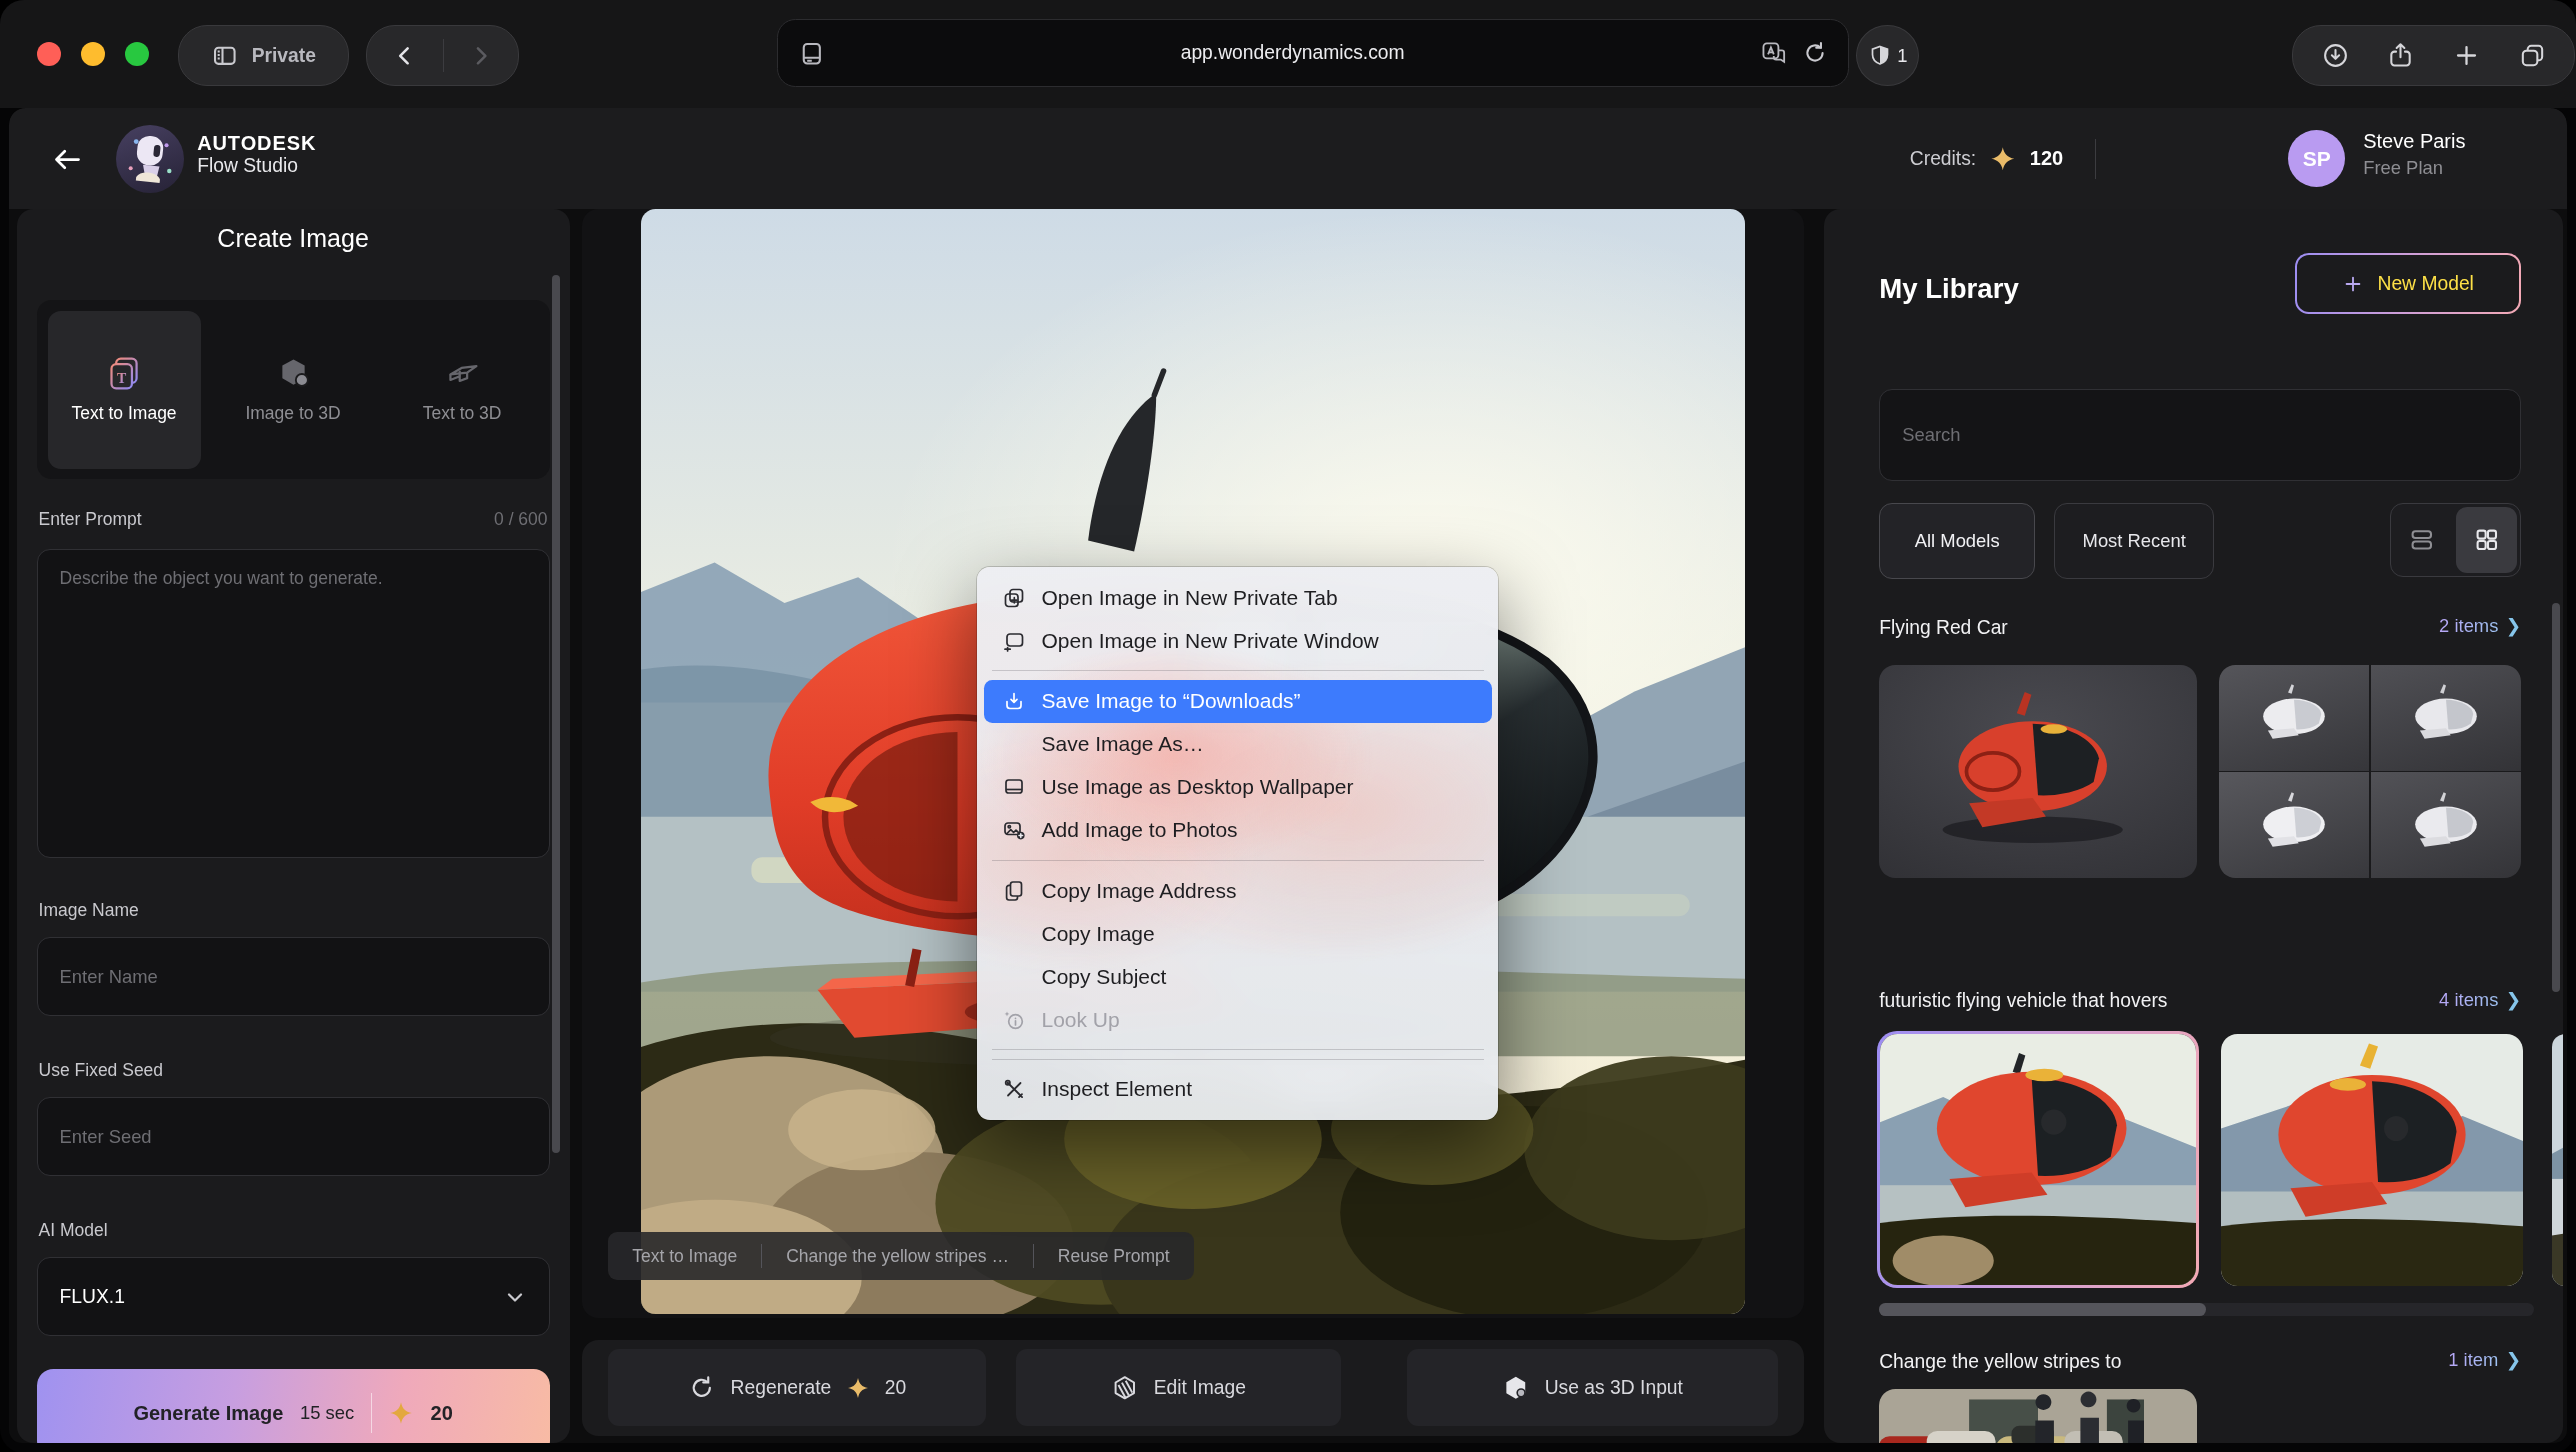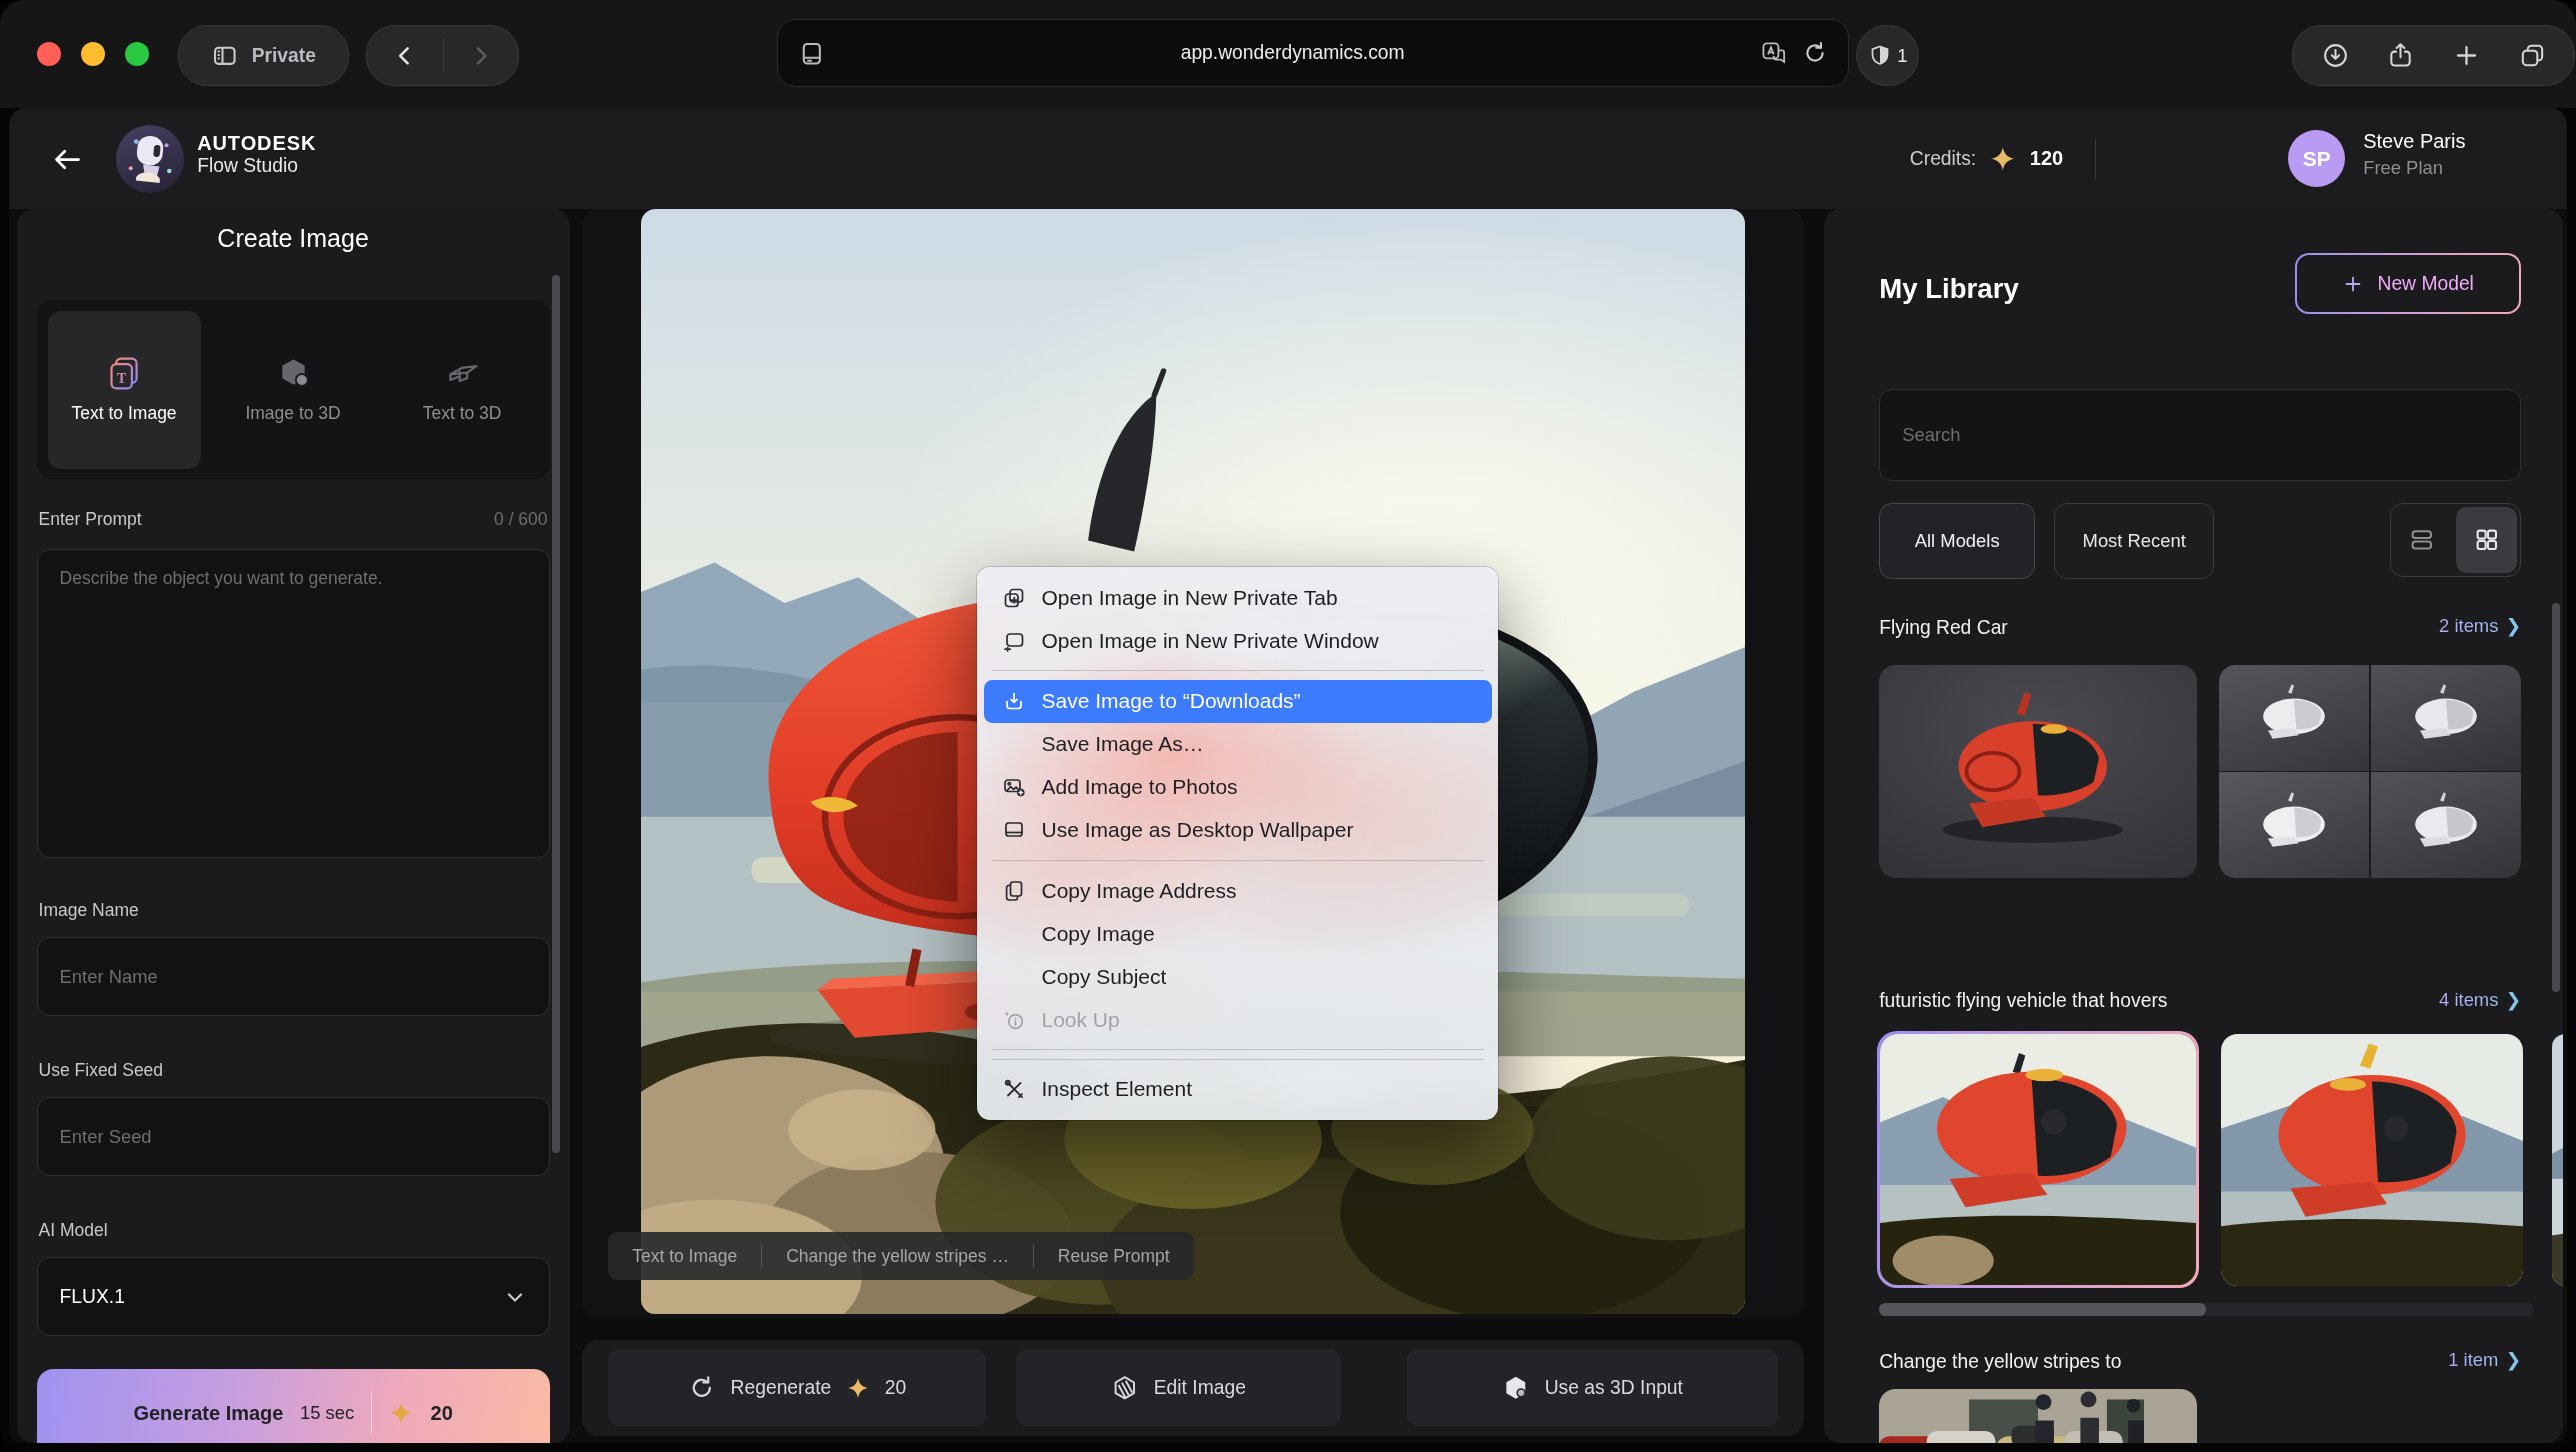--- a/index.html
+++ b/index.html
@@ -54,21 +54,21 @@
     backdrop-filter:blur(16.5px);}
   .mi{height:43px;display:flex;align-items:center;gap:13.8px;padding:0 14.7px 0 16.5px;margin:0 6.4px;border-radius:8.3px;color:#1e1e21;font-size:21px;}
   .mi .ic{width:27.6px;display:flex;justify-content:center;}
   .mi.hl{background:#3d7bfd;color:#fff;}
   .mi.dis{color:#a2a2a9;}
   .msep{height:0.9px;background:rgba(60,60,67,.22);margin:8.3px 14.7px;}
 
   
   .lib-title{color:#fff;font-size:27.6px;font-weight:700;}
   .gradwrap{background:linear-gradient(100deg,#9c8df2,#cf9fd8,#f3a9b4);border-radius:13.8px;padding:1.8px;}
-  .gradwrap .inner{background:#1b1b1d;border-radius:12px;width:100%;height:100%;display:flex;align-items:center;justify-content:center;gap:13px;color:#f0abfc;font-size:19.3px;box-sizing:border-box;}
+  .gradwrap .inner{background:#1b1b1d;border-radius:12px;width:100%;height:100%;display:flex;align-items:center;justify-content:center;gap:13px;color:#fde047;font-size:19.3px;box-sizing:border-box;}
   .fbtn{border-radius:13px;display:flex;align-items:center;justify-content:center;font-size:18.4px;}
   .grad-text{background:linear-gradient(90deg,#b7a6f6,#9fc2f2);-webkit-background-clip:text;background-clip:text;color:transparent;font-size:18.4px;}
   .chev{color:#86c5ea;font-size:18.4px;font-weight:700;}
   .sec-title{color:#f2f2f4;font-size:19.3px;}
   .thumb{border-radius:16.5px;overflow:hidden;}
   .scroll-v{background:#49494e;border-radius:4.6px;}
   .scroll-track{background:#26262a;border-radius:6.4px;}
   .scroll-thumb-h{background:#55555b;border-radius:6.4px;}
 </style>
 </head>
@@ -378,38 +378,38 @@
               </svg>
             </span>
           <span>Save Image to “Downloads”</span>
         </div>
         <div class="mi">
           <span class="ic"></span>
           <span>Save Image As…</span>
         </div>
         <div class="mi">
           <span class="ic">
+              <svg width="24" height="24" viewBox="0 0 24 24" fill="none" stroke="#2b2b30" stroke-width="1.7">
+                <rect x="4" y="5" width="16" height="13" rx="2.6"></rect>
+                <path d="M4 14.5h16"></path>
+              </svg>
+            </span>
+          <span>Use Image as Desktop Wallpaper</span>
+        </div>
+        <div class="mi">
+          <span class="ic">
               <svg width="24" height="24" viewBox="0 0 24 24" fill="none" stroke="#2b2b30" stroke-width="1.7" stroke-linecap="round" stroke-linejoin="round">
                 <rect x="3" y="5" width="15" height="11.5" rx="3"></rect>
                 <circle cx="7.3" cy="8.8" r="1.2"></circle>
                 <path d="M5 15.5l3.8-3.8 2.8 2.8 2.4-2.4 2.8 2.8"></path>
                 <circle cx="18.8" cy="17.6" r="3.8" fill="#2b2b30" stroke="none"></circle>
                 <path d="M17 17.6h3.6M18.8 15.8v3.6" stroke="#ececf0" stroke-width="1.5"></path>
               </svg>
             </span>
           <span>Add Image to Photos</span>
-        </div>
-        <div class="mi">
-          <span class="ic">
-              <svg width="24" height="24" viewBox="0 0 24 24" fill="none" stroke="#2b2b30" stroke-width="1.7">
-                <rect x="4" y="5" width="16" height="13" rx="2.6"></rect>
-                <path d="M4 14.5h16"></path>
-              </svg>
-            </span>
-          <span>Use Image as Desktop Wallpaper</span>
         </div>
         <div class="msep"></div>
         <div class="mi">
           <span class="ic">
               <svg width="24" height="24" viewBox="0 0 24 24" fill="none" stroke="#2b2b30" stroke-width="1.7" stroke-linejoin="round">
                 <rect x="8.5" y="3" width="11" height="14" rx="2.4"></rect>
                 <path d="M15.5 17v1.6a2.4 2.4 0 0 1-2.4 2.4H7a2.4 2.4 0 0 1-2.4-2.4V8.8A2.4 2.4 0 0 1 7 6.4h1.5"></path>
               </svg>
             </span>
           <span>Copy Image Address</span>

